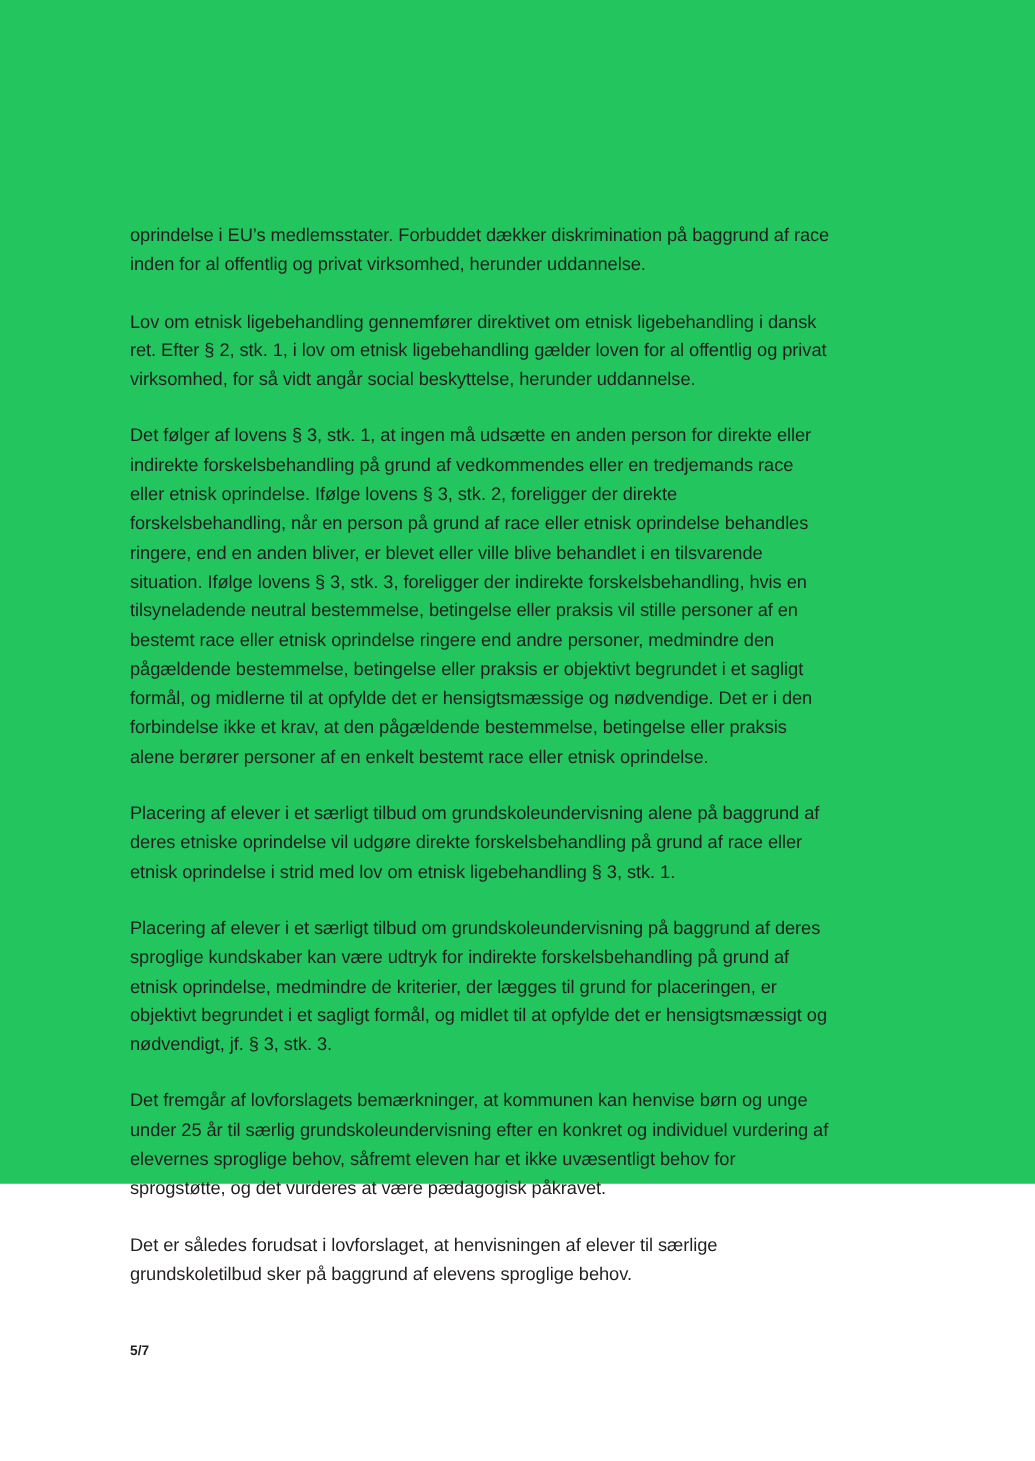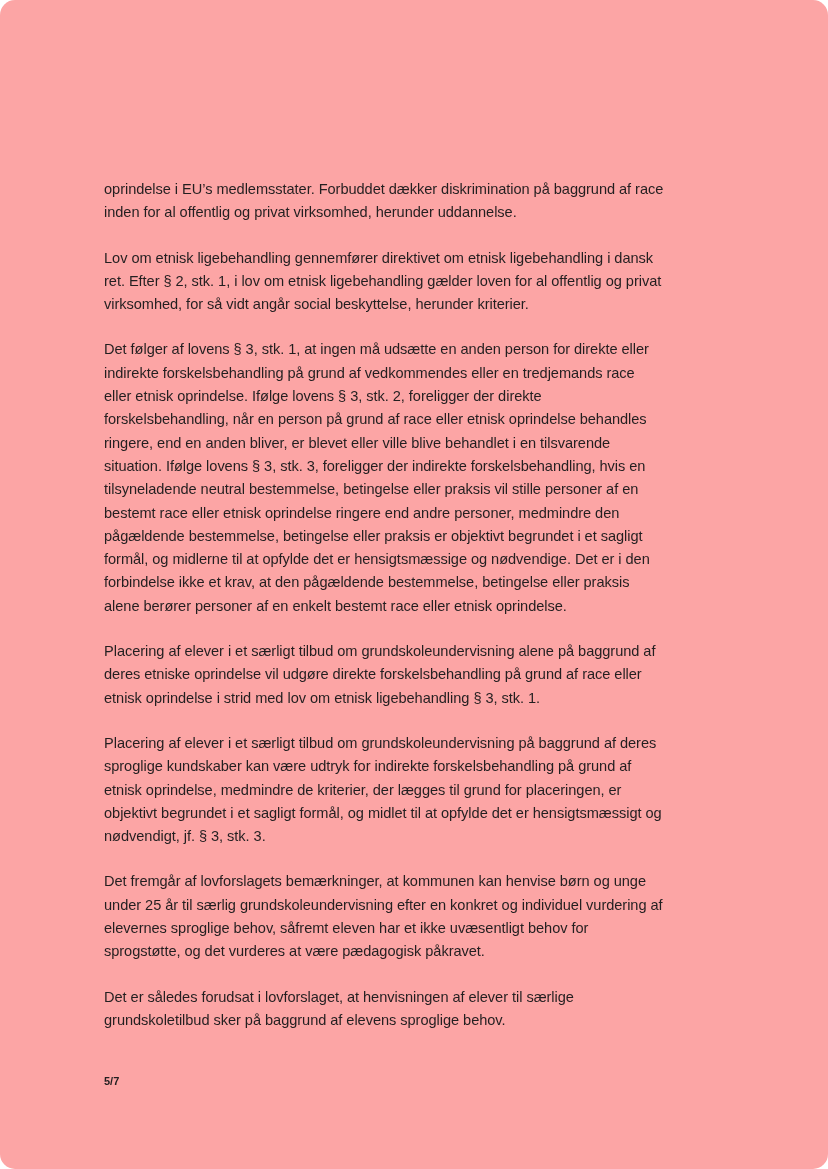--- a/index.html
+++ b/index.html
@@ -13,23 +13,22 @@
     font-family: "Liberation Sans", sans-serif;
     color: #231f20;
     position: relative;
     overflow: hidden;
   }
   .page {
     position: absolute;
     left: 0;
     top: 0;
     width: 828px;
-    height: 1169px;
-    background: #fca5a5;
-    border-radius: 15px;
+    height: 947px;
+    background: #22c55e;
   }
   .content {
     position: absolute;
     left: 104px;
     top: 178px;
     width: 560px;
   }
   .para {
     font-size: 14.6px;
     line-height: 23.3px;
@@ -51,21 +50,21 @@
     color: #231f20;
     font-weight: 600;
   }
 </style>
 </head>
 <body>
 
 <div class="page">
   <div class="content">
     <p class="para">oprindelse i EU’s medlemsstater. Forbuddet dækker diskrimination på baggrund af race inden for al offentlig og privat virksomhed, herunder uddannelse.</p>
-    <p class="para">Lov om etnisk ligebehandling gennemfører direktivet om etnisk ligebehandling i dansk ret. Efter § 2, stk. 1, i lov om etnisk ligebehandling gælder loven for al offentlig og privat virksomhed, for så vidt angår social beskyttelse, herunder kriterier.</p>
+    <p class="para">Lov om etnisk ligebehandling gennemfører direktivet om etnisk ligebehandling i dansk ret. Efter § 2, stk. 1, i lov om etnisk ligebehandling gælder loven for al offentlig og privat virksomhed, for så vidt angår social beskyttelse, herunder uddannelse.</p>
     <p class="para">Det følger af lovens § 3, stk. 1, at ingen må udsætte en anden person for direkte eller indirekte forskelsbehandling på grund af vedkommendes eller en tredjemands race eller etnisk oprindelse. Ifølge lovens § 3, stk. 2, foreligger der direkte forskelsbehandling, når en person på grund af race eller etnisk oprindelse behandles ringere, end en anden bliver, er blevet eller ville blive behandlet i en tilsvarende situation. Ifølge lovens § 3, stk. 3, foreligger der indirekte forskelsbehandling, hvis en tilsyneladende neutral bestemmelse, betingelse eller praksis vil stille personer af en bestemt race eller etnisk oprindelse ringere end andre personer, medmindre den pågældende bestemmelse, betingelse eller praksis er objektivt begrundet i et sagligt formål, og midlerne til at opfylde det er hensigtsmæssige og nødvendige. Det er i den forbindelse ikke et krav, at den pågældende bestemmelse, betingelse eller praksis alene berører personer af en enkelt bestemt race eller etnisk oprindelse.</p>
     <p class="para">Placering af elever i et særligt tilbud om grundskoleundervisning alene på baggrund af deres etniske oprindelse vil udgøre direkte forskelsbehandling på grund af race eller etnisk oprindelse i strid med lov om etnisk ligebehandling § 3, stk. 1.</p>
     <p class="para">Placering af elever i et særligt tilbud om grundskoleundervisning på baggrund af deres sproglige kundskaber kan være udtryk for indirekte forskelsbehandling på grund af etnisk oprindelse, medmindre de kriterier, der lægges til grund for placeringen, er objektivt begrundet i et sagligt formål, og midlet til at opfylde det er hensigtsmæssigt og nødvendigt, jf. § 3, stk. 3.</p>
     <p class="para">Det fremgår af lovforslagets bemærkninger, at kommunen kan henvise børn og unge under 25 år til særlig grundskoleundervisning efter en konkret og individuel vurdering af elevernes sproglige behov, såfremt eleven har et ikke uvæsentligt behov for sprogstøtte, og det vurderes at være pædagogisk påkravet.</p>
     <p class="para">Det er således forudsat i lovforslaget, at henvisningen af elever til særlige grundskoletilbud sker på baggrund af elevens sproglige behov.</p>
   </div>
   <div class="page-number">5/7</div>
 </div>
 
 </body></html>

